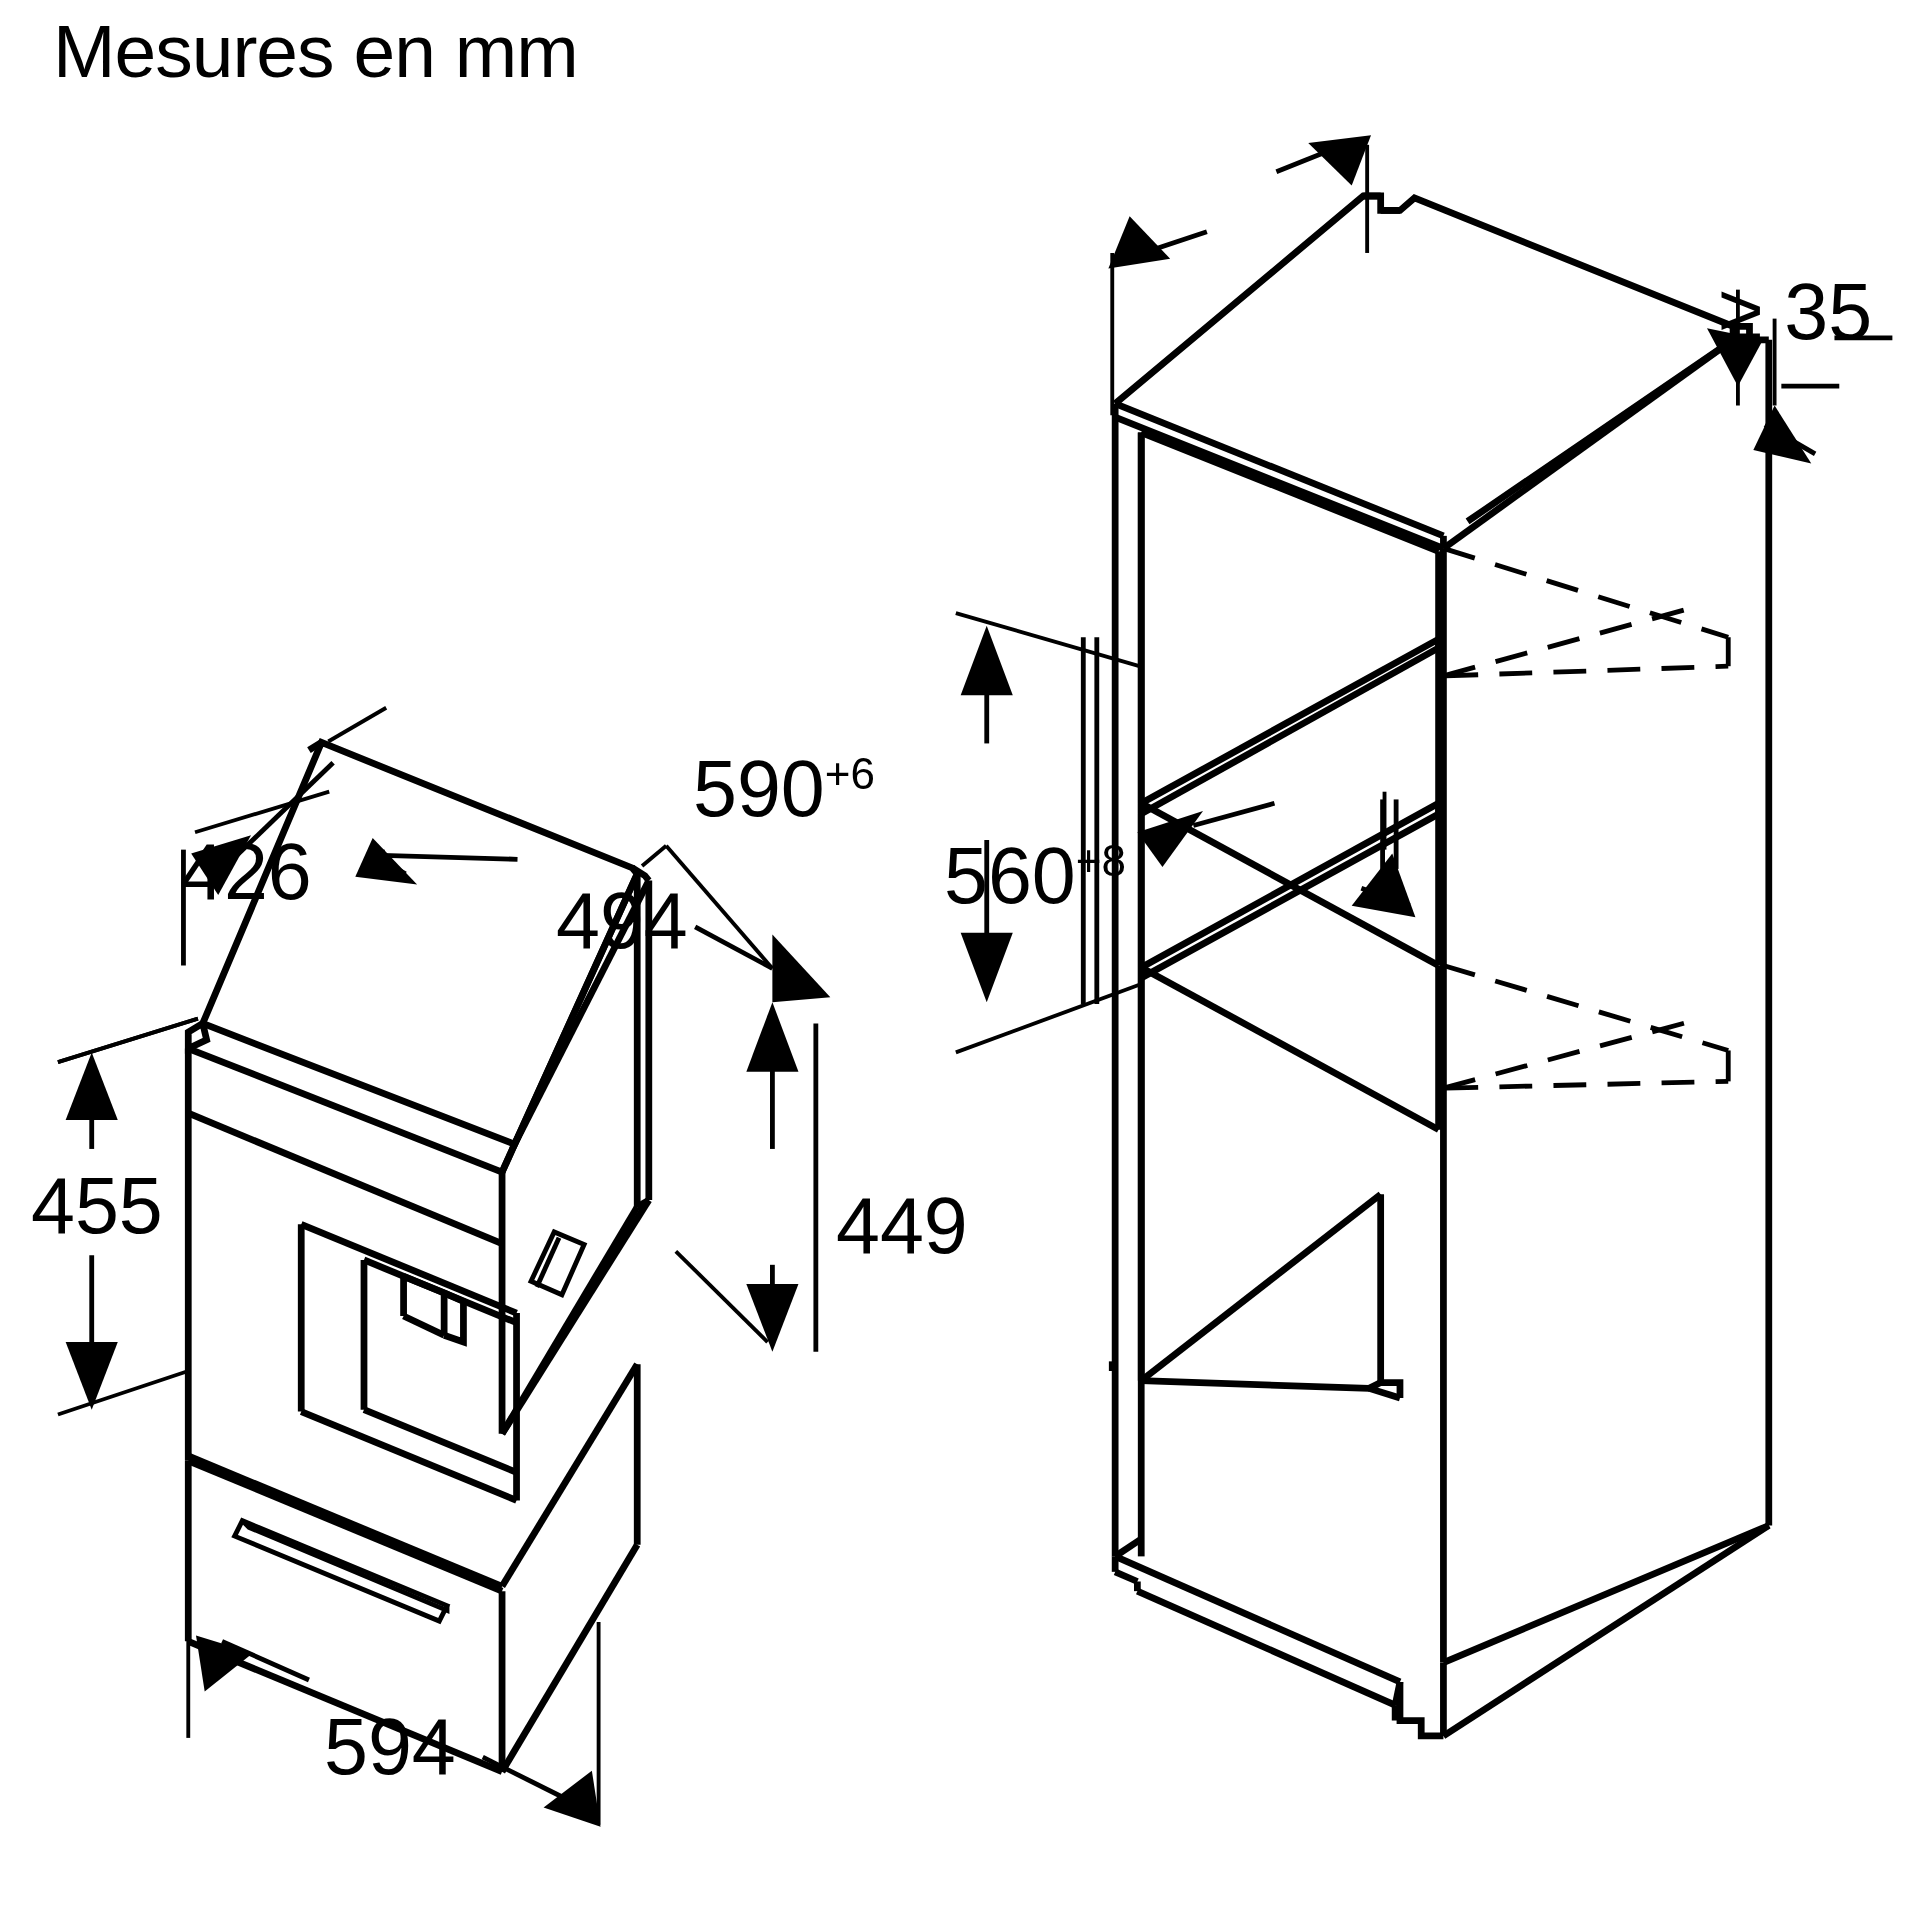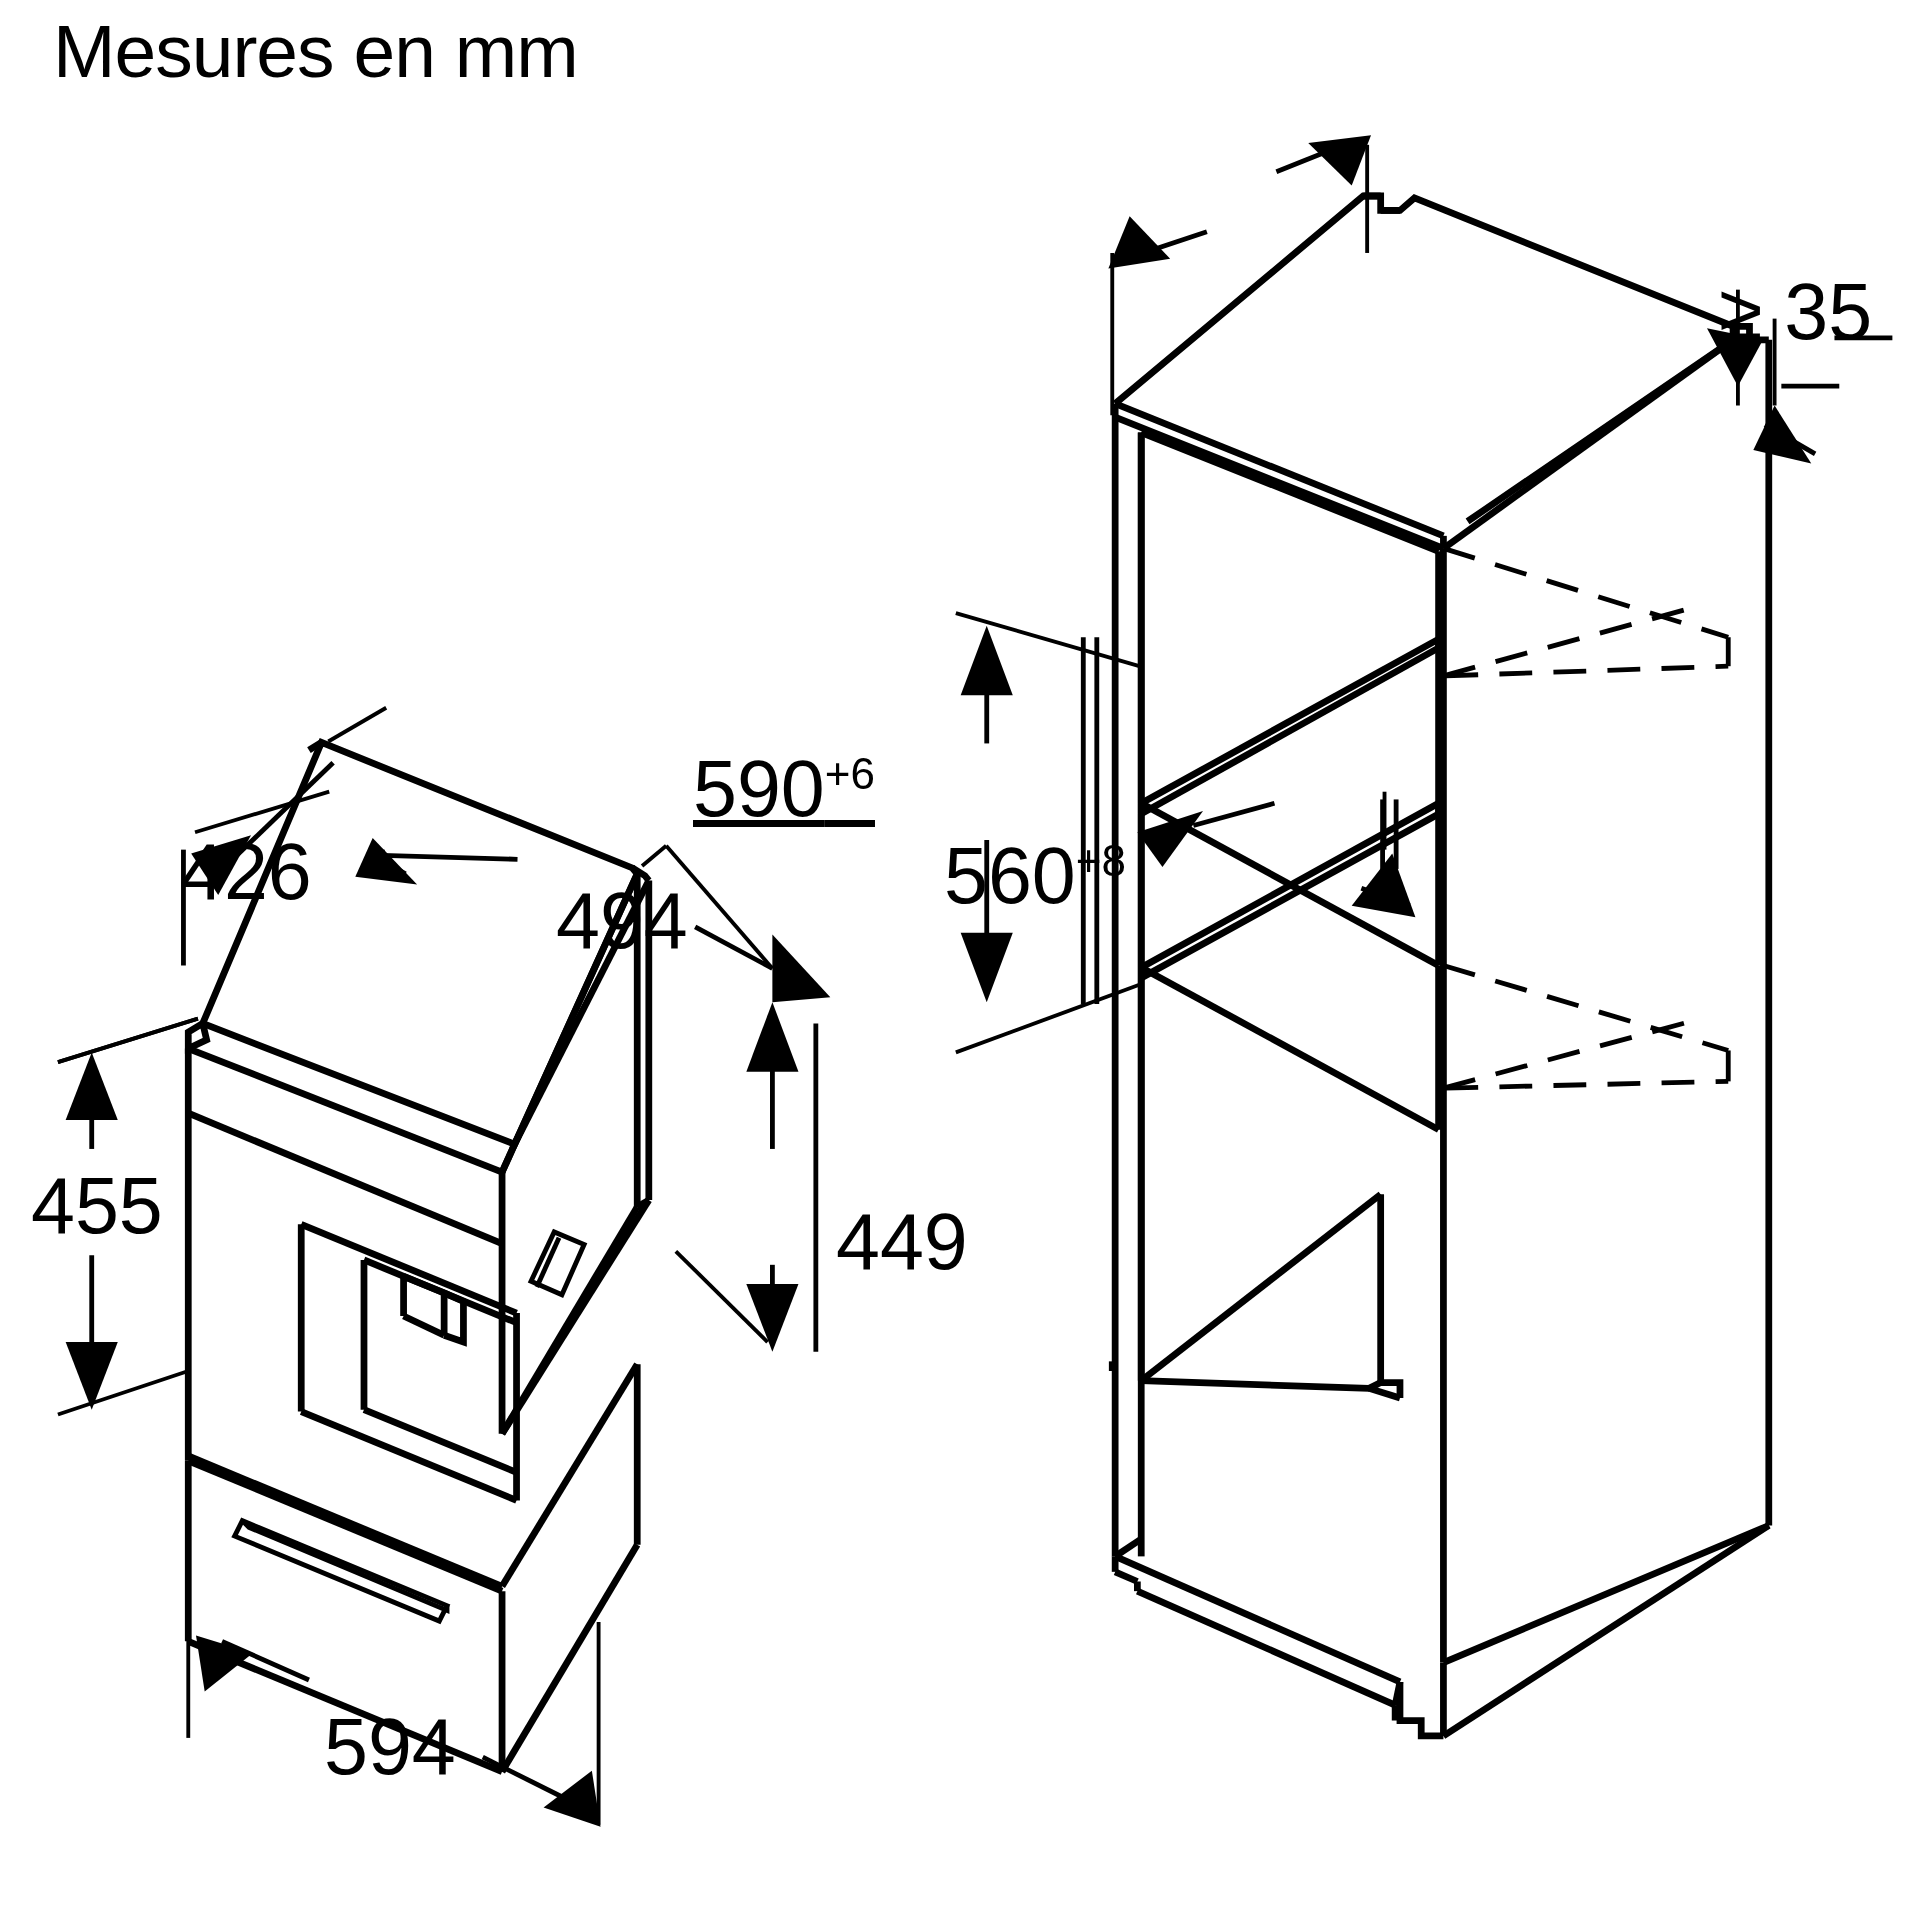--- a/index.html
+++ b/index.html
@@ -277,22 +277,22 @@
 
 
   <div class="lbl dimtxt" style="left:1719px;top:272px;">≥ 35</div>
 
   <div class="lbl dimtxt" style="left:180px;top:832px;">426</div>
 
   <div class="lbl dimtxt" style="left:556px;top:881px;">494</div>
 
   <div class="lbl dimtxt" style="left:31px;top:1166px;">455</div>
 
-  <div class="lbl dimtxt" style="left:836px;top:1186px;margin-top:16px;">449</div>
+  <div class="lbl dimtxt" style="left:836px;top:1186px;">449</div>
 
   <div class="lbl dimtxt" style="left:324px;top:1707px;text-align:center;">594</div>
 
-  <div class="lbl dimtxt" style="left:693px;top:749px;text-decoration:underline;"><span>590</span><sup>+6</sup></div>
+  <div class="lbl dimtxt" style="left:693px;top:749px;"><span>590</span><sup>+6</sup></div>
 
   <div class="lbl dimtxt" style="left:944px;top:836px;"><span>560</span><sup>+8</sup></div>
 
 </div>
 
 
 </body></html>

